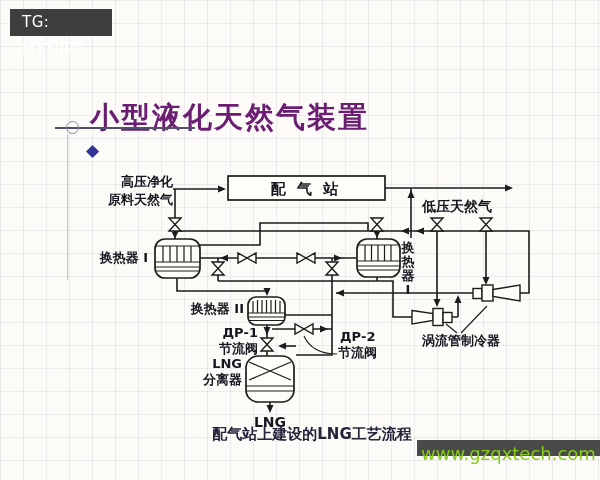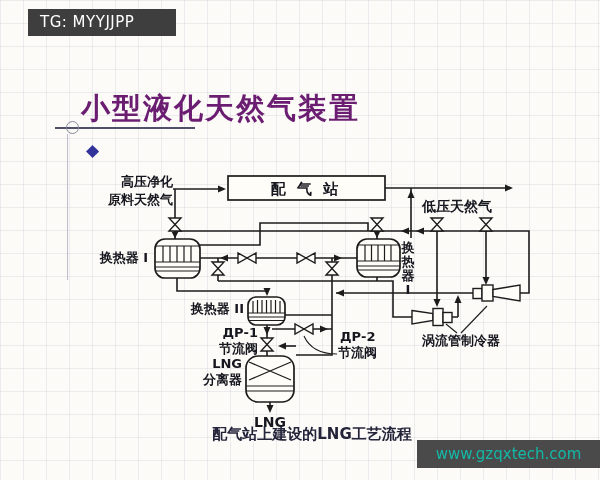--- a/index.html
+++ b/index.html
@@ -6,31 +6,31 @@
   .slide{
     position:relative;width:600px;height:480px;overflow:hidden;
     background-color:#fcfbf7;
     background-image:
       linear-gradient(rgba(150,155,185,0.16) 1px, transparent 1px),
       linear-gradient(90deg, rgba(150,155,185,0.16) 1px, transparent 1px);
     background-size:23px 23px;
     font-family:"DejaVu Sans", sans-serif;
   }
   .tag-box{
-    position:absolute;left:28px;top:9px;width:148px;height:27px;
+    position:absolute;left:10px;top:9px;width:102px;height:27px;
     background:#3e3e3e;color:#ffffff;font-size:15px;line-height:27px;
     padding-left:12px;box-sizing:border-box;letter-spacing:0.5px;
   }
   .url-box{
-    position:absolute;right:0;top:440px;width:183px;height:28px;
-    background:#4a4a4a;color:#14b8a6;font-size:15px;line-height:28px;
+    position:absolute;right:0;top:440px;width:183px;height:16px;
+    background:#4a4a4a;color:#84cc16;font-size:18px;line-height:28px;
     text-align:center;
   }
   .page-title{
-    position:absolute;left:74px;top:82px;margin:7px;
+    position:absolute;left:74px;top:82px;margin:16px;
     font-family:"DejaVu Serif", serif;font-weight:bold;
     font-size:29px;color:#6b1d72;letter-spacing:2px;white-space:nowrap;
   }
   .decor-line{position:absolute;left:55px;top:127px;width:140px;height:0;border-top:2px solid #50506a;}
   .decor-circle{position:absolute;left:66px;top:121px;width:11px;height:11px;border:1.5px solid #8a8a9e;border-radius:50%;background:transparent;}
   .decor-vline{position:absolute;left:67px;top:134px;width:1px;height:146px;background:#bcbccd;}
   .bullet-row{position:absolute;left:86px;top:140px;display:flex;align-items:center;white-space:nowrap;}
   .bullet-marker{color:#31339b;font-size:17px;margin-right:7px;}
   .bullet-text{font-family:"DejaVu Serif", serif;font-weight:bold;font-size:19px;color:#32295a;}
   .diagram-svg{position:absolute;left:60px;top:165px;}

